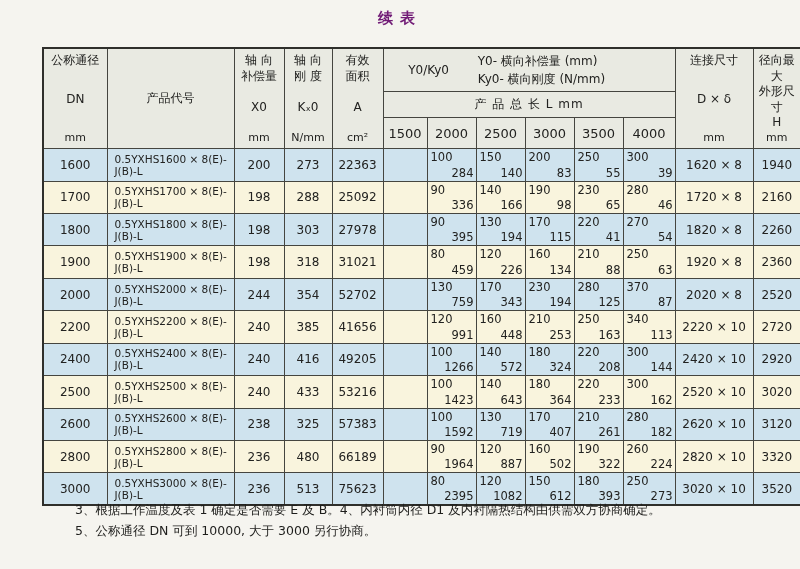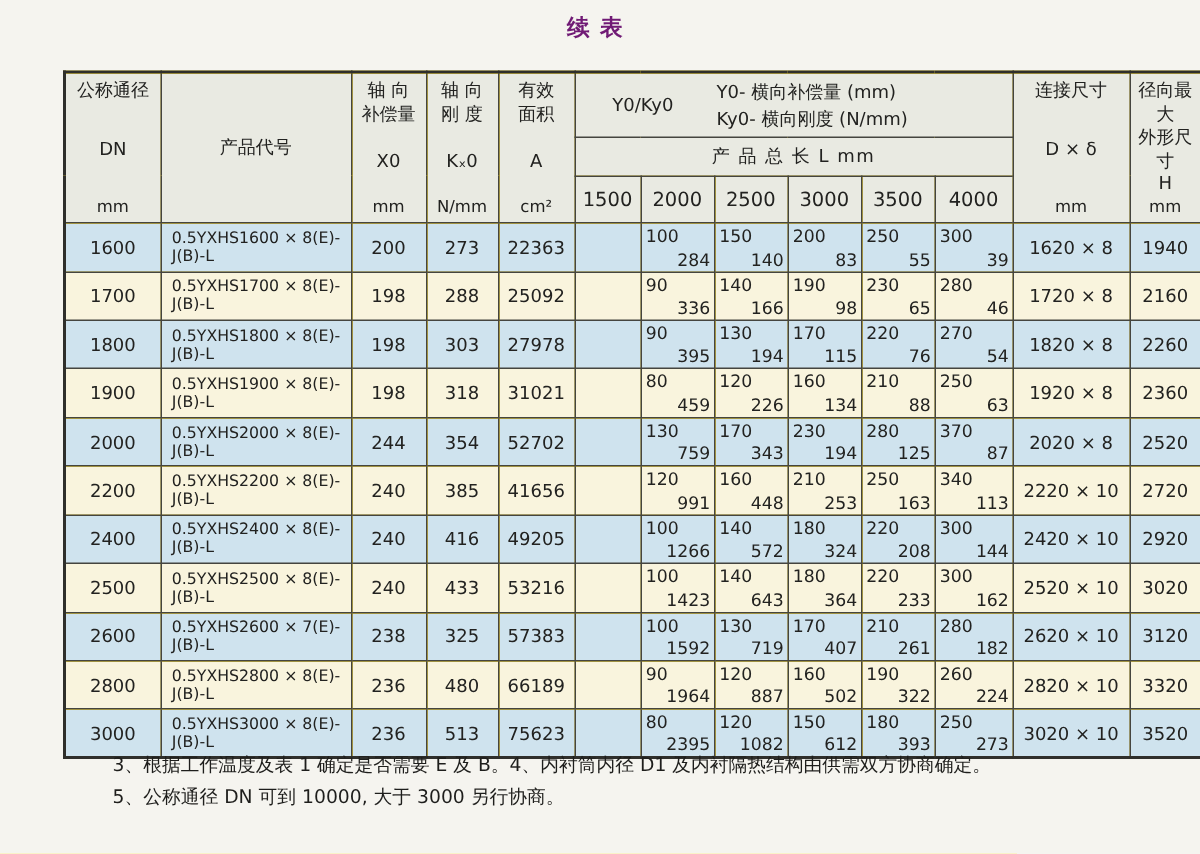--- a/index.html
+++ b/index.html
@@ -277,21 +277,21 @@
           </td>
           <td>
             <div class="ycell">
               <div class="top">170</div>
               <div class="bot">115</div>
             </div>
           </td>
           <td>
             <div class="ycell">
               <div class="top">220</div>
-              <div class="bot">76</div>
+              <div class="bot">41</div>
             </div>
           </td>
           <td>
             <div class="ycell">
               <div class="top">270</div>
               <div class="bot">54</div>
             </div>
           </td>
           <td class="td-center">1820 × 8</td>
           <td class="td-center">2260</td>
@@ -516,21 +516,21 @@
             <div class="ycell">
               <div class="top">300</div>
               <div class="bot">162</div>
             </div>
           </td>
           <td class="td-center">2520 × 10</td>
           <td class="td-center">3020</td>
         </tr>
         <tr class="blue">
           <td class="td-center">2600</td>
-          <td class="td-code">0.5YXHS2600 × 7(E)-J(B)-L</td>
+          <td class="td-code">0.5YXHS2600 × 8(E)-J(B)-L</td>
           <td class="td-center">238</td>
           <td class="td-center">325</td>
           <td class="td-center">57383</td>
           <td>
             <div class="ycell">
               <div class="top"></div>
               <div class="bot"></div>
             </div>
           </td>
           <td>

